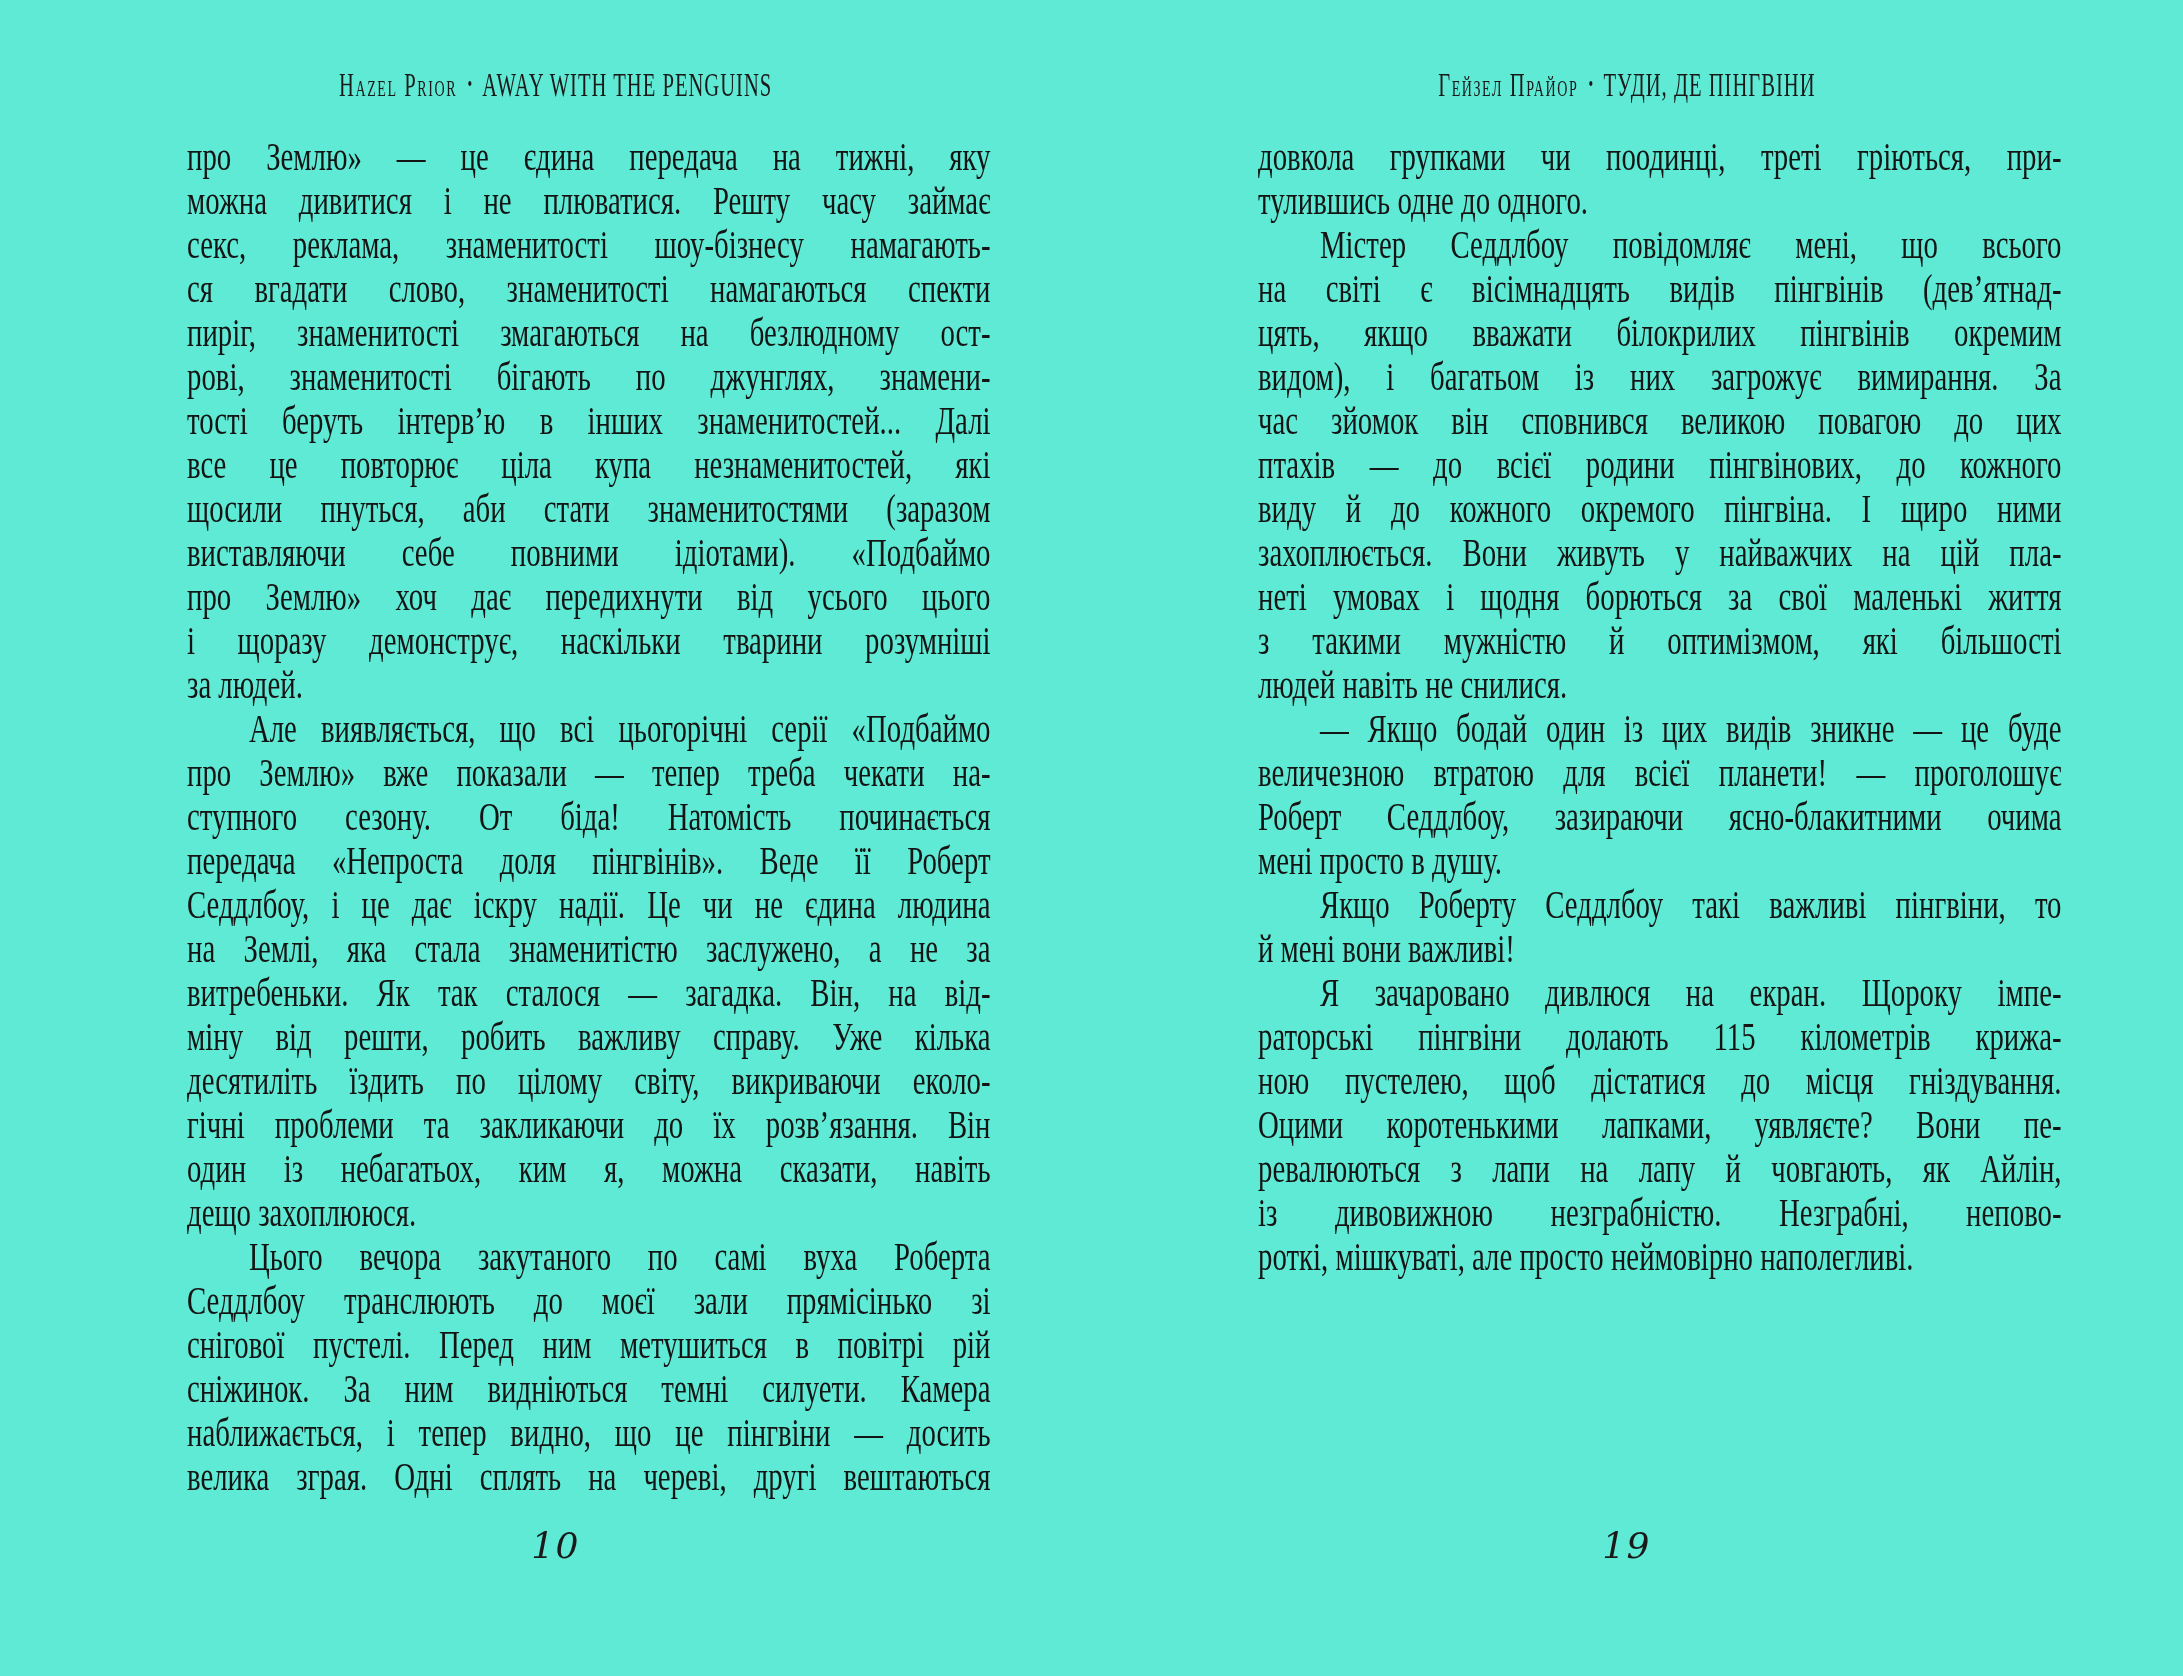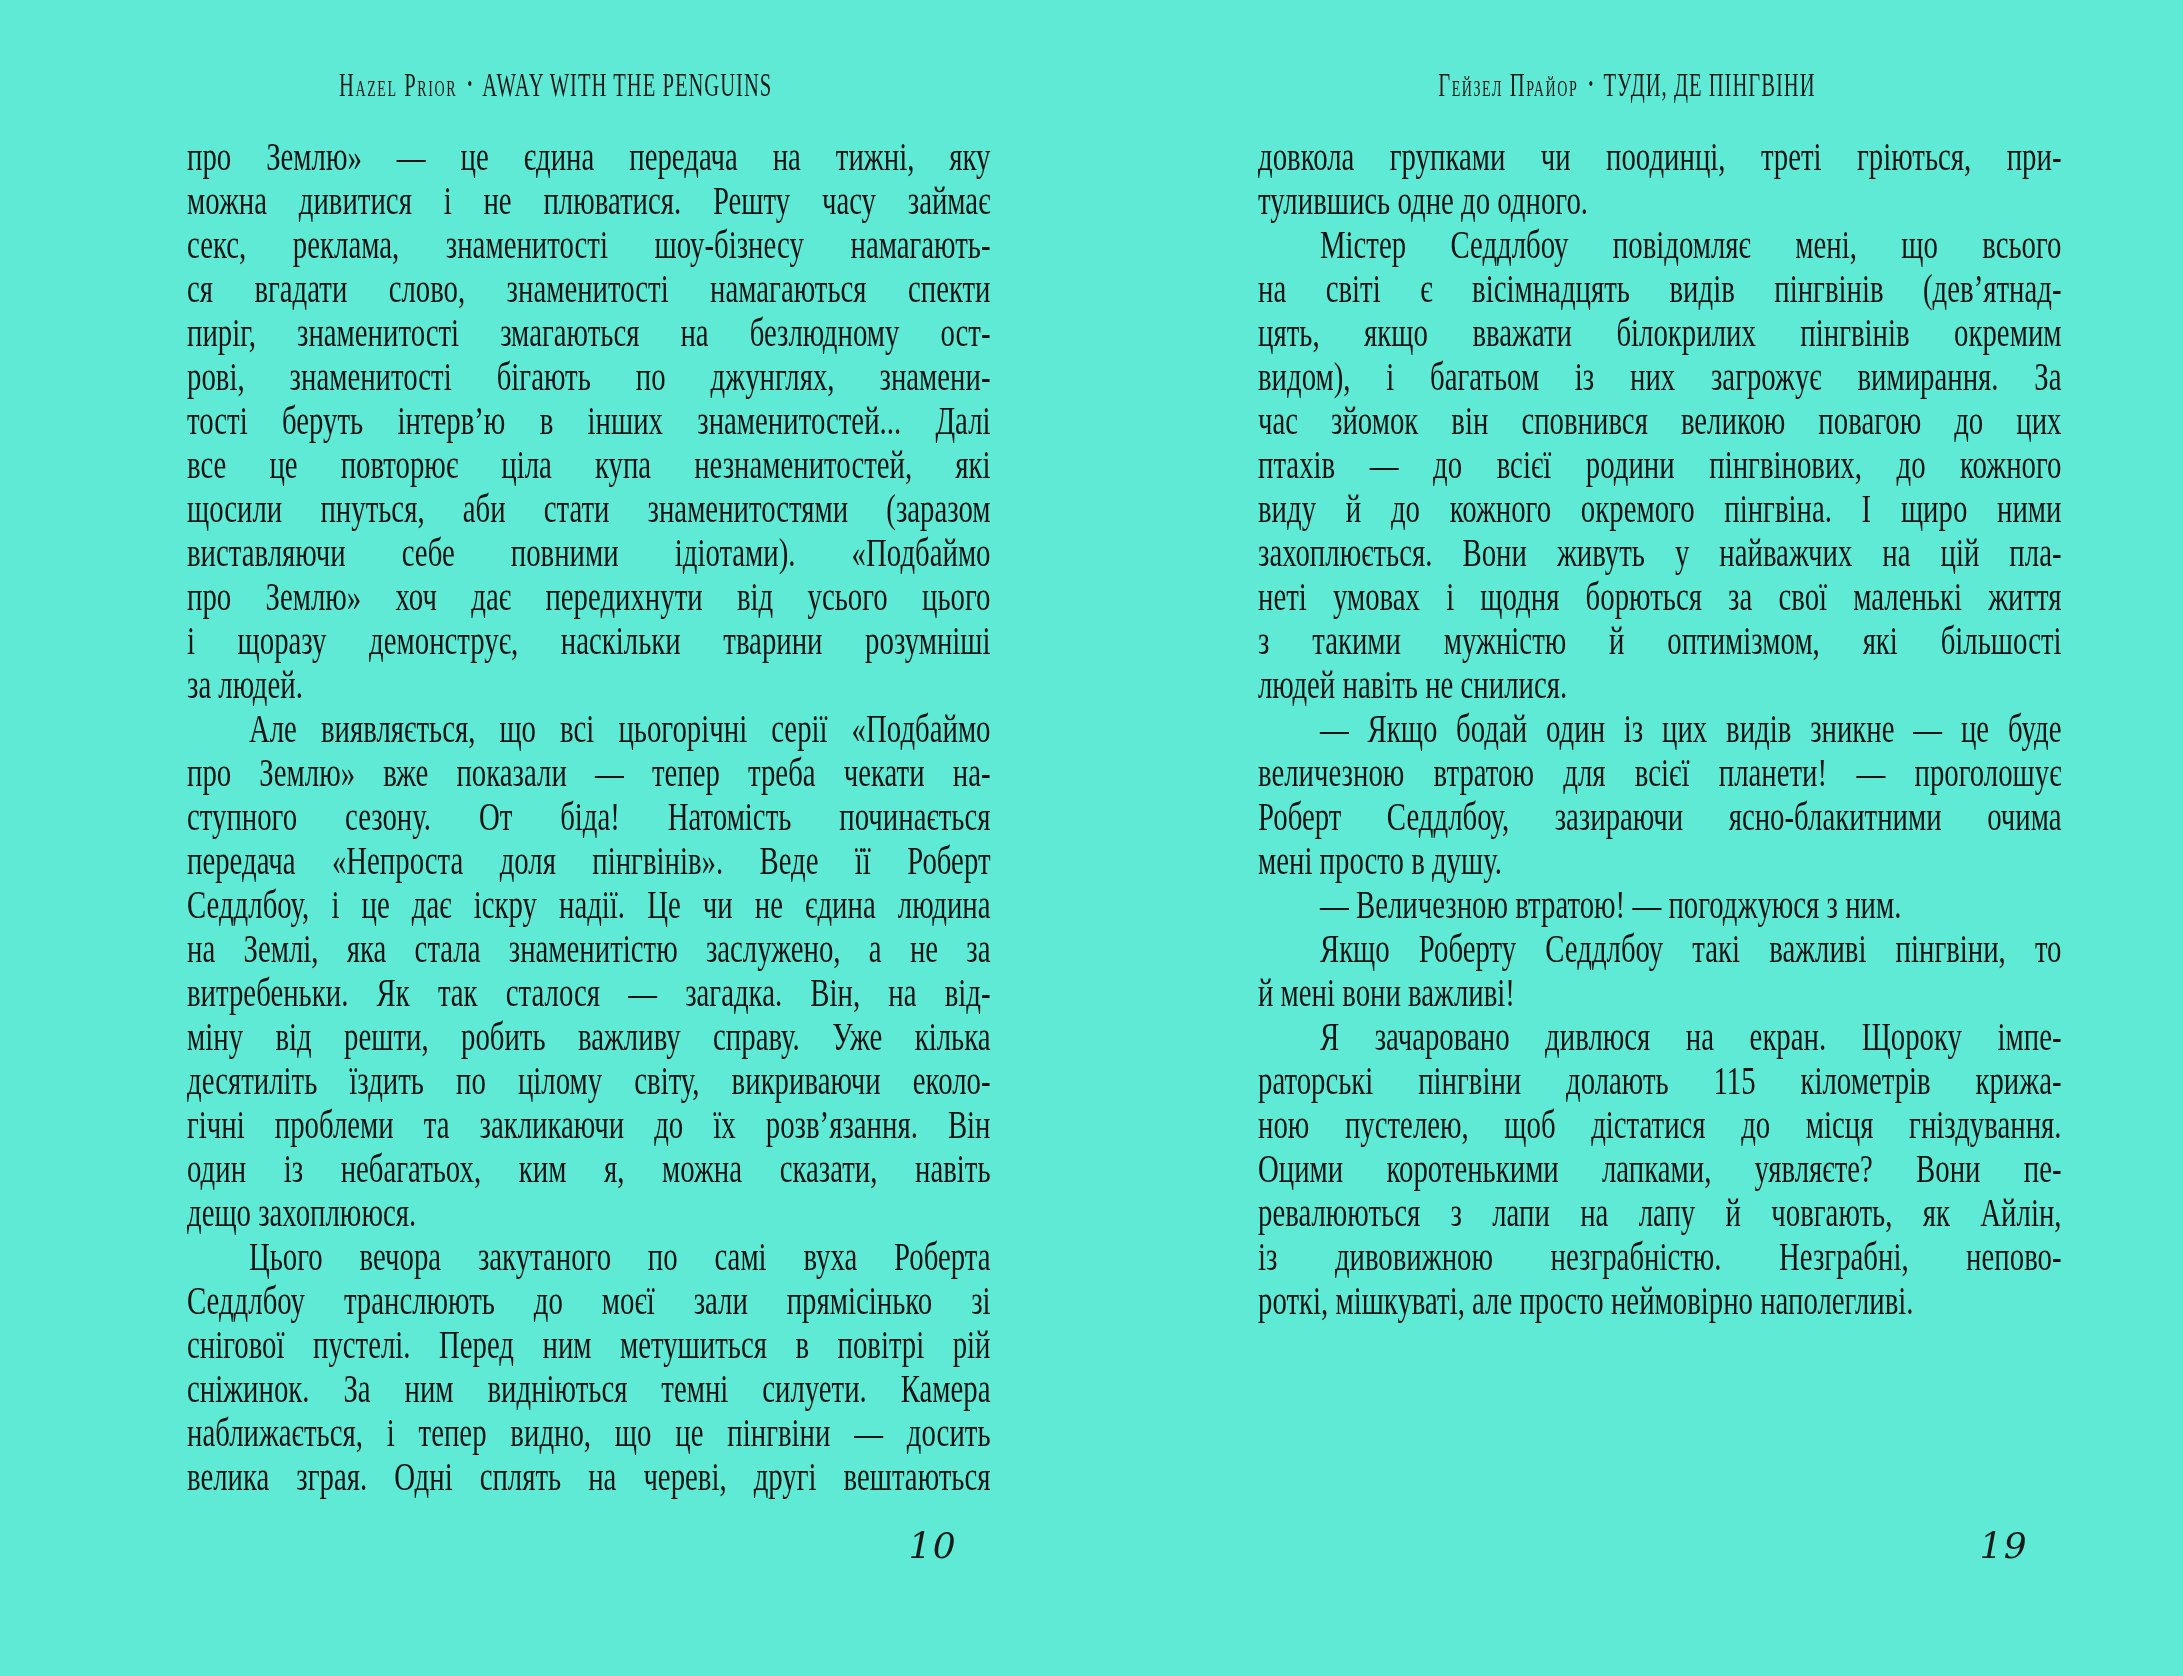--- a/index.html
+++ b/index.html
@@ -78,21 +78,21 @@
   }
   .line.ragged { text-align-last: left; }
   .line.indent { padding-left: 86px; }
 
   
   .page-number {
     position: absolute;
     top: 1525px;
     left: 0;
     width: 100%;
-    text-align: right;
+    text-align: center;
     font-family: "DejaVu Serif", serif;
     font-style: italic;
     font-size: 36px;
     letter-spacing: 1.3px;
     color: #1a1a1a;
   }
 </style>
 </head>
 <body>
 
@@ -170,23 +170,20 @@
           <div class="line">з такими мужністю й оптимізмом, які більшості</div>
           <div class="line ragged">людей навіть не снилися.</div>
         </div>
         <div class="paragraph">
           <div class="line indent">— Якщо бодай один із цих видів зникне — це буде</div>
           <div class="line">величезною втратою для всієї планети! — проголошує</div>
           <div class="line">Роберт Седдлбоу, зазираючи ясно-блакитними очима</div>
           <div class="line ragged">мені просто в душу.</div>
         </div>
         <div class="paragraph">
-          <div class="line indent ragged">— Величезною втратою! — погоджуюся з ним.</div>
-        </div>
-        <div class="paragraph">
           <div class="line indent">Якщо Роберту Седдлбоу такі важливі пінгвіни, то</div>
           <div class="line ragged">й мені вони важливі!</div>
         </div>
         <div class="paragraph">
           <div class="line indent">Я зачаровано дивлюся на екран. Щороку імпе-</div>
           <div class="line">раторські пінгвіни долають 115 кілометрів крижа-</div>
           <div class="line">ною пустелею, щоб дістатися до місця гніздування.</div>
           <div class="line">Оцими коротенькими лапками, уявляєте? Вони пе-</div>
           <div class="line">ревалюються з лапи на лапу й човгають, як Айлін,</div>
           <div class="line">із дивовижною незграбністю. Незграбні, непово-</div>

